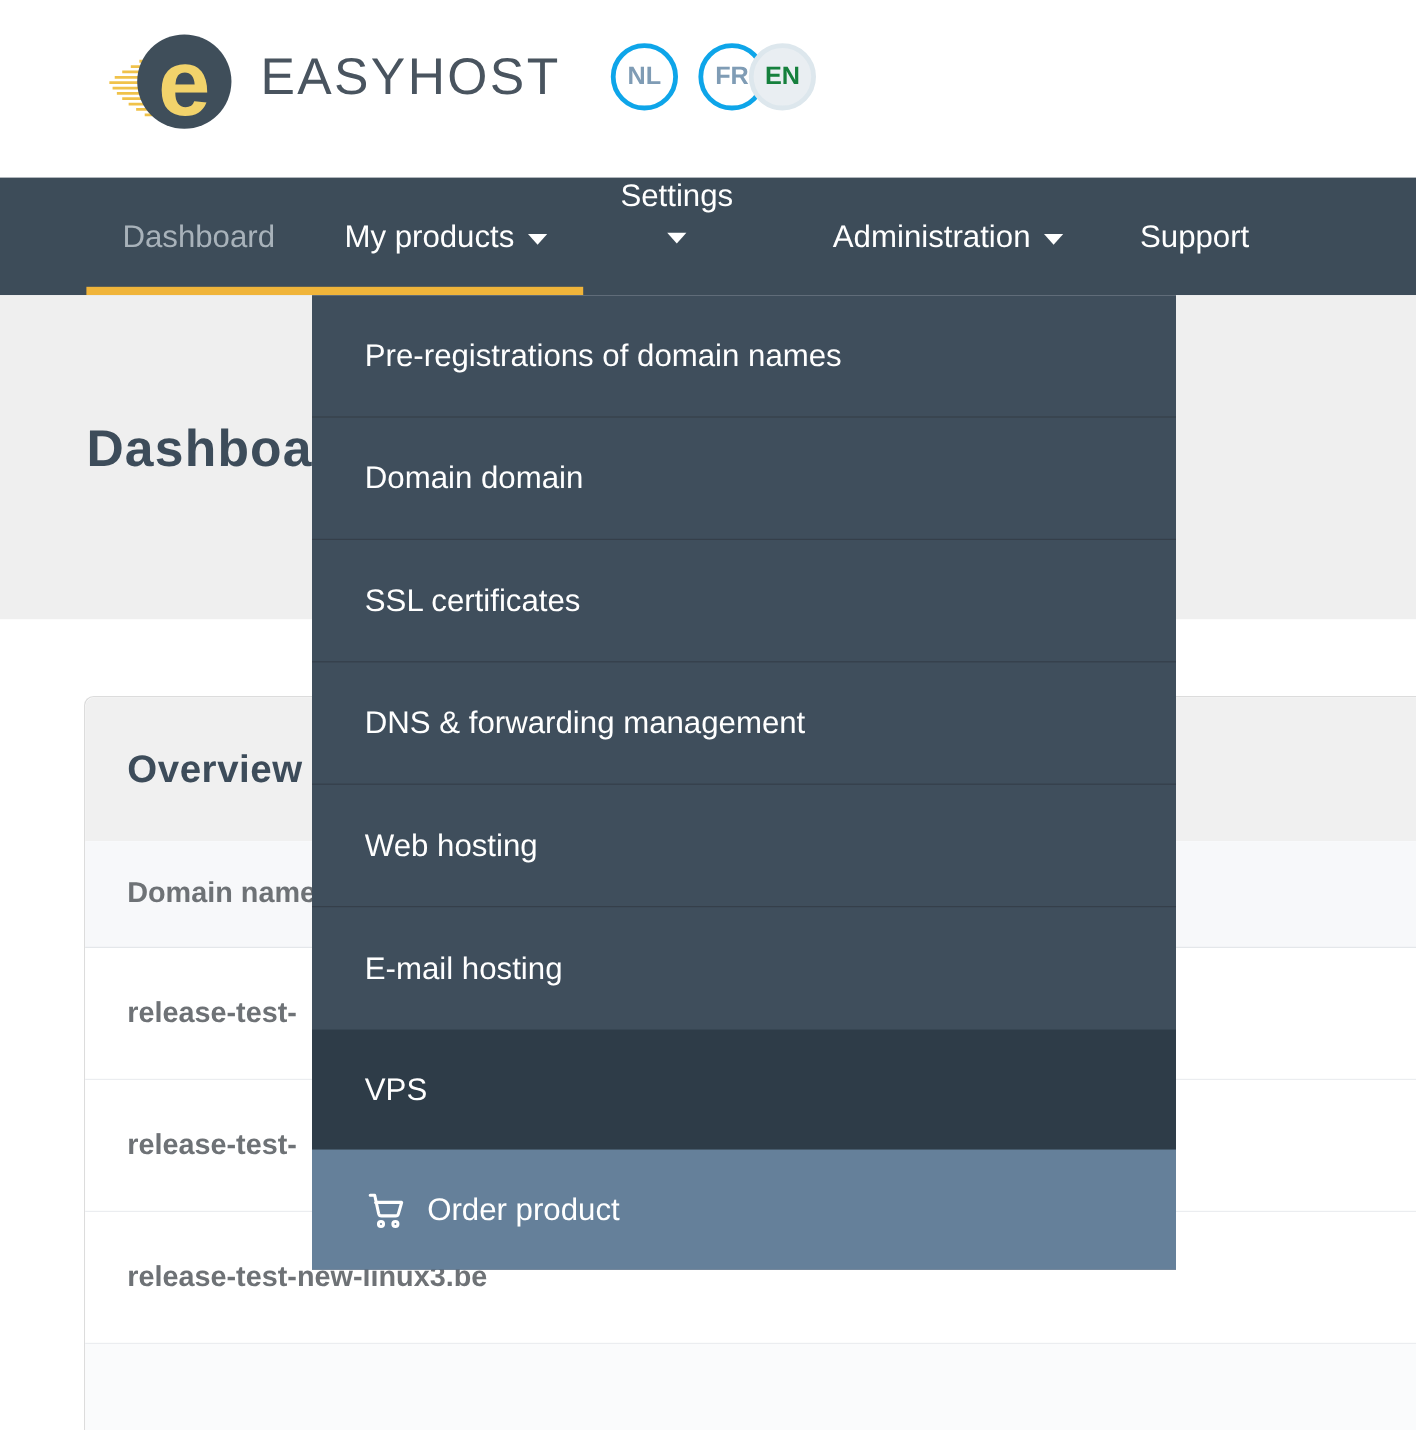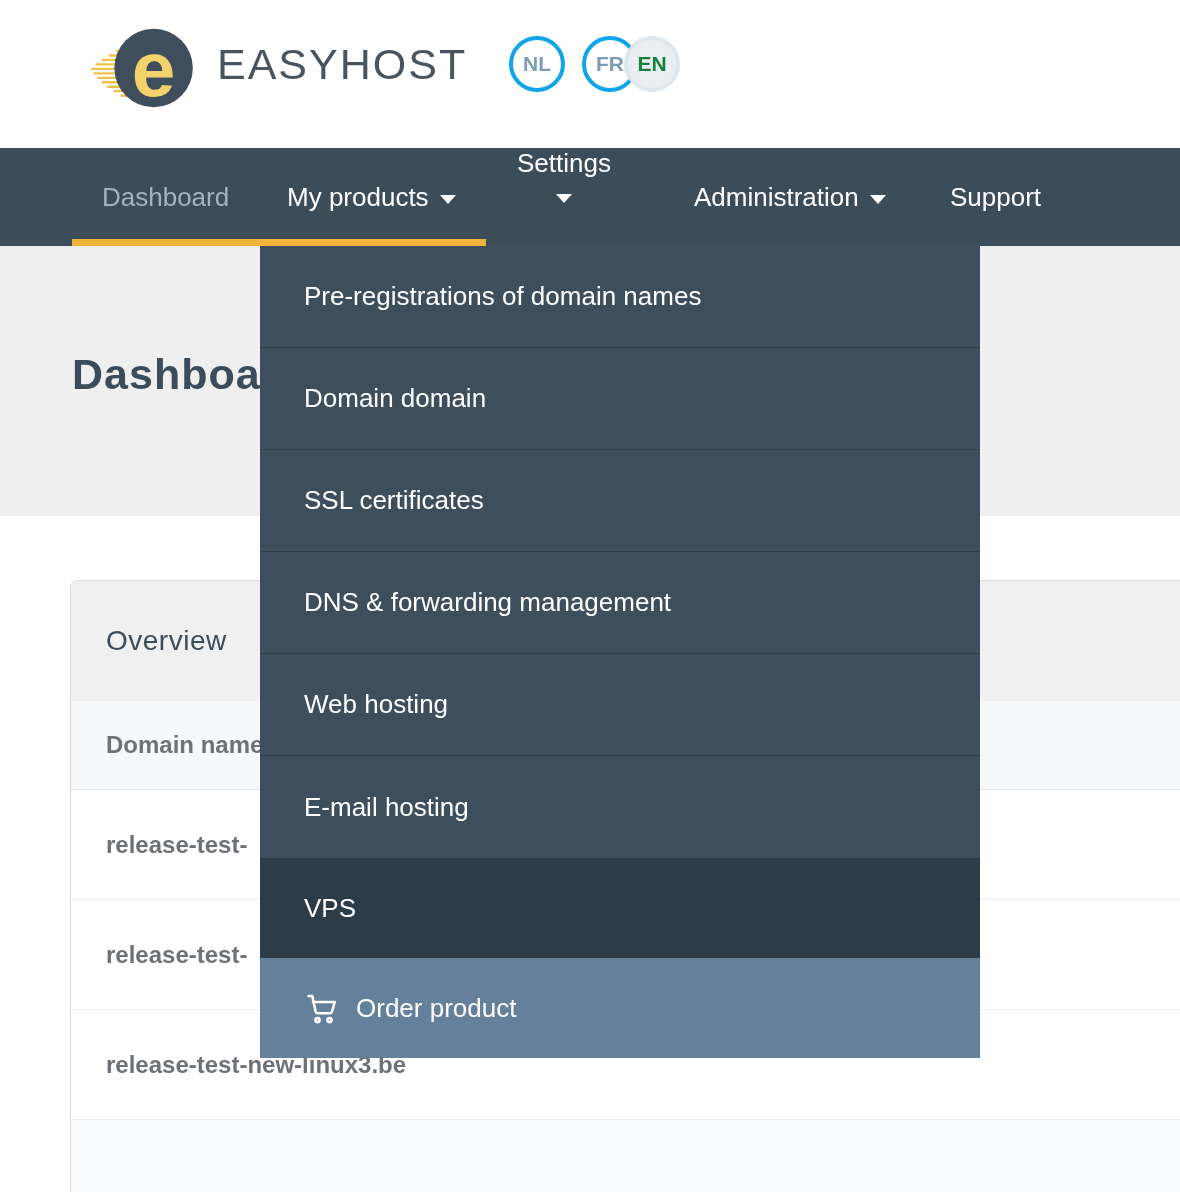--- a/index.html
+++ b/index.html
@@ -34,21 +34,21 @@
   .hero { position:absolute; left:0; top:246px; width:1180px; height:270px; background:#efefef; }
   .page-title { position:absolute; left:72px; top:104px; font-size:43px; font-weight:800;
                 letter-spacing:1px; color:#3d4c5a; }
 
   
   .card { position:absolute; left:70px; top:580px; width:1110px; height:612px;
           background:#fff; border:1px solid #dcdcdc; border-right:none; border-bottom:none;
           border-radius:8px 0 0 0; display:flex; flex-direction:column; }
   .card-header { height:120px; background:#f0f0f0; border-radius:8px 0 0 0;
                  display:flex; align-items:center; padding-left:35px; }
-  .card-title { font-size:28px; font-weight:400; color:#3d4c5a; letter-spacing:0.5px; }
+  .card-title { font-size:32px; font-weight:700; color:#3d4c5a; letter-spacing:0.5px; }
   .t-row { display:flex; align-items:center; padding-left:35px;
            font-size:24px; font-weight:bold; color:#6e7276; }
   .t-head { height:89px; background:#f7f8fa; border-bottom:1px solid #e4e7ea; }
   .t-data { height:110px; background:#fff; border-bottom:1px solid #ebedf0; cursor:pointer; }
   .t-foot { flex:1; background:#fafbfc; }
 
   
   .menu { position:absolute; left:260px; top:246px; width:720px; height:812px;
           background:#3f4e5c; z-index:20; }
   .menu-item { height:102px; display:flex; align-items:center; padding-left:44px; gap:16px;

